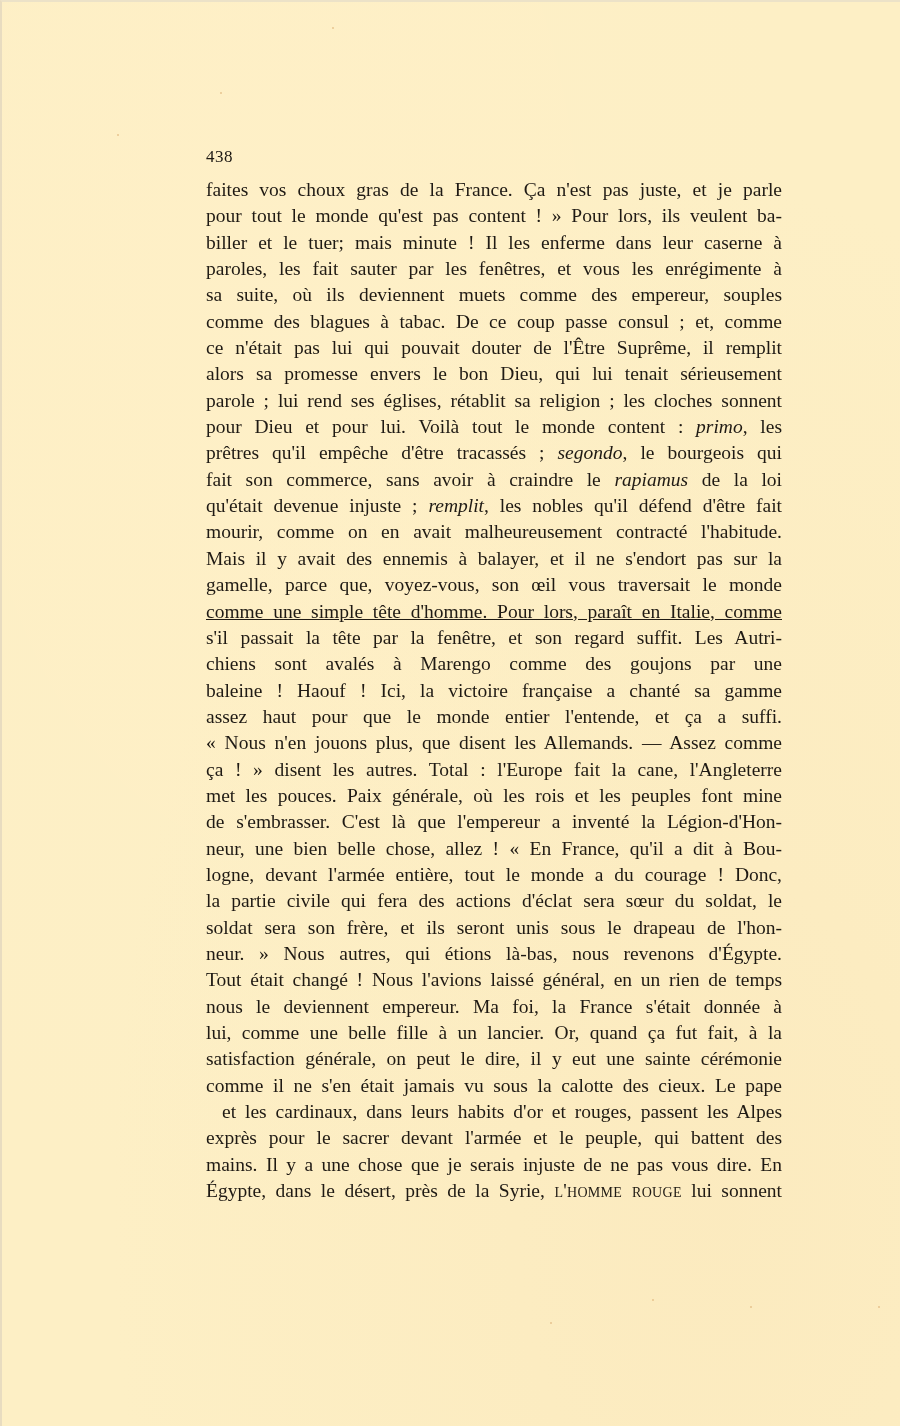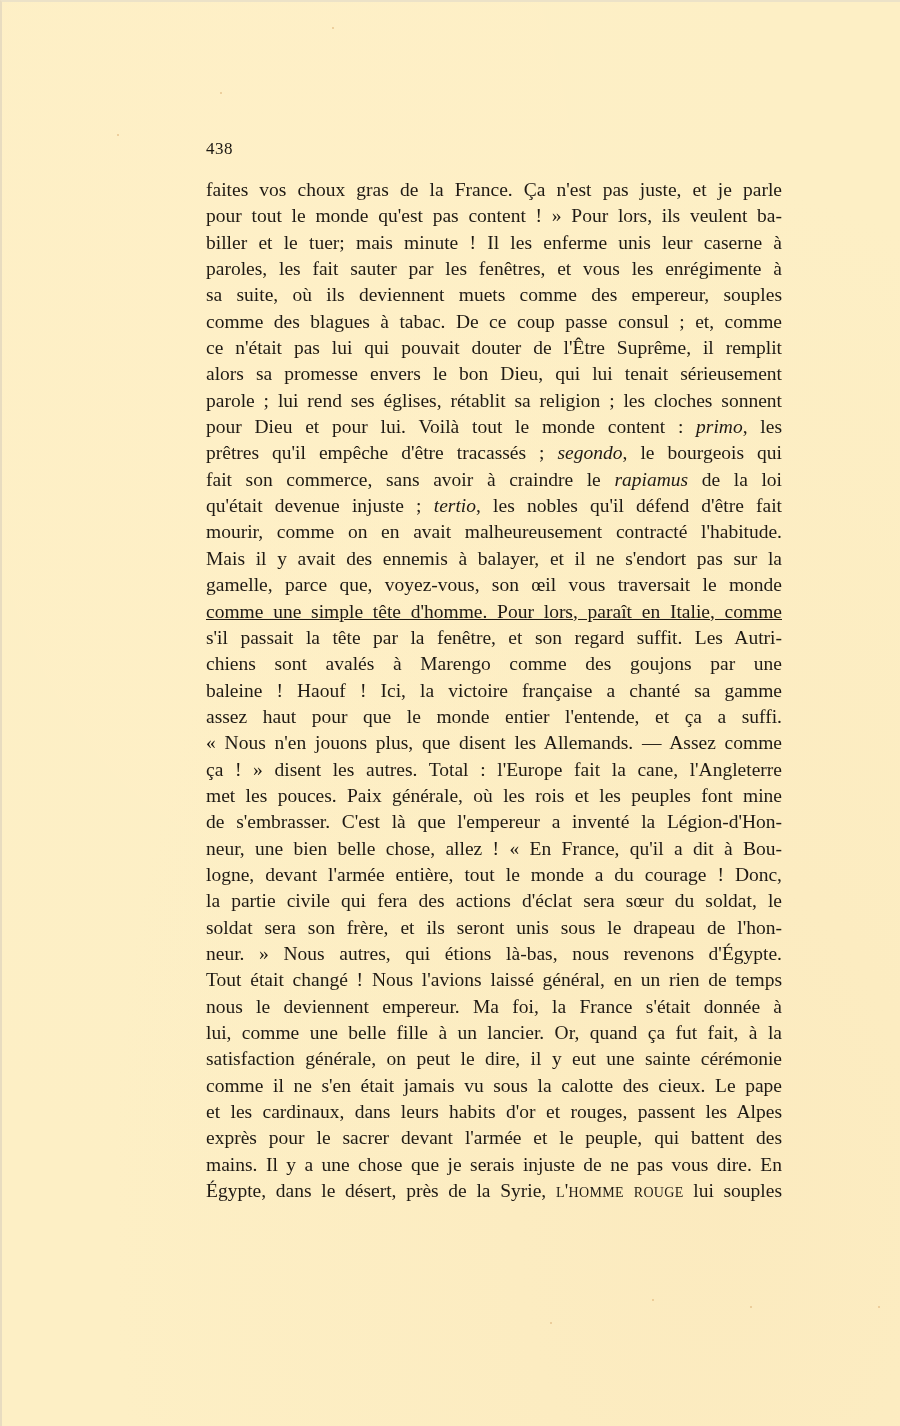--- a/index.html
+++ b/index.html
@@ -21,21 +21,21 @@
       radial-gradient(ellipse at 30% 20%, rgba(255,240,200,0.6), rgba(0,0,0,0) 60%),
       radial-gradient(ellipse at 80% 85%, rgba(250,230,185,0.5), rgba(0,0,0,0) 60%),
       #fdefc5;
     border-left: 2px solid #e8dcc0;
     border-top: 2px solid #ece2c8;
     box-sizing: border-box;
   }
   .header {
     position: absolute;
     left: 204px;
-    top: 137px;
+    top: 145px;
     width: 576px;
     height: 26px;
     font-family: "DejaVu Serif", serif;
     color: #1c1812;
   }
   .page-number {
     position: absolute;
     left: 0;
     top: 0;
     font-size: 17px;
@@ -91,31 +91,31 @@
 </head>
 <body>
 
 <div class="page">
   <div class="header">
     <span class="page-number">438</span>
   </div>
   <div class="body-text" id="body-text">
       <span class="line" style="display: block; width: 576px;"><span style="white-space: nowrap;"><span>faites vos choux gras de la France. Ça n'est pas juste, et je parle</span></span></span>
       <span class="line" style="display: block; width: 576px;"><span style="white-space: nowrap;"><span>pour tout le monde qu'est pas content ! » Pour lors, ils veulent ba-</span></span></span>
-      <span class="line" style="display: block; width: 576px;"><span style="white-space: nowrap;"><span>biller et le tuer; mais minute ! Il les enferme unis leur caserne à</span></span></span>
+      <span class="line" style="display: block; width: 576px;"><span style="white-space: nowrap;"><span>biller et le tuer; mais minute ! Il les enferme dans leur caserne à</span></span></span>
       <span class="line" style="display: block; width: 576px;"><span style="white-space: nowrap;"><span>paroles, les fait sauter par les fenêtres, et vous les enrégimente à</span></span></span>
       <span class="line" style="display: block; width: 576px;"><span style="white-space: nowrap;"><span>sa suite, où ils deviennent muets comme des empereur, souples</span></span></span>
       <span class="line" style="display: block; width: 576px;"><span style="white-space: nowrap;"><span>comme des blagues à tabac. De ce coup passe consul ; et, comme</span></span></span>
       <span class="line" style="display: block; width: 576px;"><span style="white-space: nowrap;"><span>ce n'était pas lui qui pouvait douter de l'Être Suprême, il remplit</span></span></span>
       <span class="line" style="display: block; width: 576px;"><span style="white-space: nowrap;"><span>alors sa promesse envers le bon Dieu, qui lui tenait sérieusement</span></span></span>
       <span class="line" style="display: block; width: 576px;"><span style="white-space: nowrap;"><span>parole ; lui rend ses églises, rétablit sa religion ; les cloches sonnent</span></span></span>
       <span class="line" style="display: block; width: 576px;"><span style="white-space: nowrap;"><span>pour Dieu et pour lui. Voilà tout le monde content : </span><i>primo</i><span>, les</span></span></span>
       <span class="line" style="display: block; width: 576px;"><span style="white-space: nowrap;"><span>prêtres qu'il empêche d'être tracassés ; </span><i>segondo</i><span>, le bourgeois qui</span></span></span>
       <span class="line" style="display: block; width: 576px;"><span style="white-space: nowrap; word-spacing: 0.00142045px;"><span>fait son commerce, sans avoir à craindre le </span><i>rapiamus</i><span> de la loi</span></span></span>
-      <span class="line" style="display: block; width: 576px;"><span style="white-space: nowrap;"><span>qu'était devenue injuste ; </span><i>tertio</i><span>, les nobles qu'il défend d'être fait</span></span></span>
+      <span class="line" style="display: block; width: 576px;"><span style="white-space: nowrap;"><span>qu'était devenue injuste ; </span><i>remplit</i><span>, les nobles qu'il défend d'être fait</span></span></span>
       <span class="line" style="display: block; width: 576px;"><span style="white-space: nowrap;"><span>mourir, comme on en avait malheureusement contracté l'habitude.</span></span></span>
       <span class="line" style="display: block; width: 576px;"><span style="white-space: nowrap;"><span>Mais il y avait des ennemis à balayer, et il ne s'endort pas sur la</span></span></span>
       <span class="line" style="display: block; width: 576px;"><span style="white-space: nowrap;"><span>gamelle, parce que, voyez-vous, son œil vous traversait le monde</span></span></span>
       <span class="line" style="display: block; width: 576px; text-decoration: underline;"><span style="white-space: nowrap;"><span>comme une simple tête d'homme. Pour lors, paraît en Italie, comme</span></span></span>
       <span class="line" style="display: block; width: 576px;"><span style="white-space: nowrap;"><span>s'il passait la tête par la fenêtre, et son regard suffit. Les Autri-</span></span></span>
       <span class="line" style="display: block; width: 576px;"><span style="white-space: nowrap;"><span>chiens sont avalés à Marengo comme des goujons par une</span></span></span>
       <span class="line" style="display: block; width: 576px;"><span style="white-space: nowrap;"><span>baleine ! Haouf ! Ici, la victoire française a chanté sa gamme</span></span></span>
       <span class="line" style="display: block; width: 576px;"><span style="white-space: nowrap;"><span>assez haut pour que le monde entier l'entende, et ça a suffi.</span></span></span>
       <span class="line" style="display: block; width: 576px;"><span style="white-space: nowrap;"><span>« Nous n'en jouons plus, que disent les Allemands. — Assez comme</span></span></span>
       <span class="line" style="display: block; width: 576px;"><span style="white-space: nowrap; margin-top: 15px;"><span>ça ! » disent les autres. Total : l'Europe fait la cane, l'Angleterre</span></span></span>
@@ -124,24 +124,24 @@
       <span class="line" style="display: block; width: 576px;"><span style="white-space: nowrap;"><span>neur, une bien belle chose, allez ! « En France, qu'il a dit à Bou-</span></span></span>
       <span class="line" style="display: block; width: 576px;"><span style="white-space: nowrap;"><span>logne, devant l'armée entière, tout le monde a du courage ! Donc,</span></span></span>
       <span class="line" style="display: block; width: 576px;"><span style="white-space: nowrap;"><span>la partie civile qui fera des actions d'éclat sera sœur du soldat, le</span></span></span>
       <span class="line" style="display: block; width: 576px;"><span style="white-space: nowrap;"><span>soldat sera son frère, et ils seront unis sous le drapeau de l'hon-</span></span></span>
       <span class="line" style="display: block; width: 576px;"><span style="white-space: nowrap;"><span>neur. » Nous autres, qui étions là-bas, nous revenons d'Égypte.</span></span></span>
       <span class="line" style="display: block; width: 576px;"><span style="white-space: nowrap;"><span>Tout était changé ! Nous l'avions laissé général, en un rien de temps</span></span></span>
       <span class="line" style="display: block; width: 576px;"><span style="white-space: nowrap;"><span>nous le deviennent empereur. Ma foi, la France s'était donnée à</span></span></span>
       <span class="line" style="display: block; width: 576px;"><span style="white-space: nowrap;"><span>lui, comme une belle fille à un lancier. Or, quand ça fut fait, à la</span></span></span>
       <span class="line" style="display: block; width: 576px;"><span style="white-space: nowrap;"><span>satisfaction générale, on peut le dire, il y eut une sainte cérémonie</span></span></span>
       <span class="line" style="display: block; width: 576px;"><span style="white-space: nowrap;"><span>comme il ne s'en était jamais vu sous la calotte des cieux. Le pape</span></span></span>
-      <span class="line" style="display: block; width: 576px;"><span style="white-space: nowrap;"><span>et les cardinaux, dans leurs habits d'or et rouges, passent les Alpes</span></span></span>
+      <span class="line" style="display: block; width: 576px;"><span style="white-space: nowrap; margin-left: 16px;"><span>et les cardinaux, dans leurs habits d'or et rouges, passent les Alpes</span></span></span>
       <span class="line" style="display: block; width: 576px;"><span style="white-space: nowrap;"><span>exprès pour le sacrer devant l'armée et le peuple, qui battent des</span></span></span>
       <span class="line" style="display: block; width: 576px;"><span style="white-space: nowrap;"><span>mains. Il y a une chose que je serais injuste de ne pas vous dire. En</span></span></span>
-      <span class="line last" style="display: block; width: 576px;"><span style="white-space: nowrap;"><span>Égypte, dans le désert, près de la Syrie, </span><span class="smallcaps">l'homme rouge</span><span> lui souples</span></span></span>
+      <span class="line last" style="display: block; width: 576px;"><span style="white-space: nowrap;"><span>Égypte, dans le désert, près de la Syrie, </span><span class="smallcaps">l'homme rouge</span><span> lui sonnent</span></span></span>
     </div>
 <span class="speck" style="left: 218px; top: 90px;"></span>
     <span class="speck" style="left: 330px; top: 25px;"></span>
     <span class="speck" style="left: 115px; top: 132px;"></span>
     <span class="speck" style="left: 650px; top: 1297px;"></span>
     <span class="speck" style="left: 748px; top: 1304px;"></span>
     <span class="speck" style="left: 876px; top: 1304px;"></span>
     <span class="speck" style="left: 548px; top: 1320px;"></span>
   </div>
 

